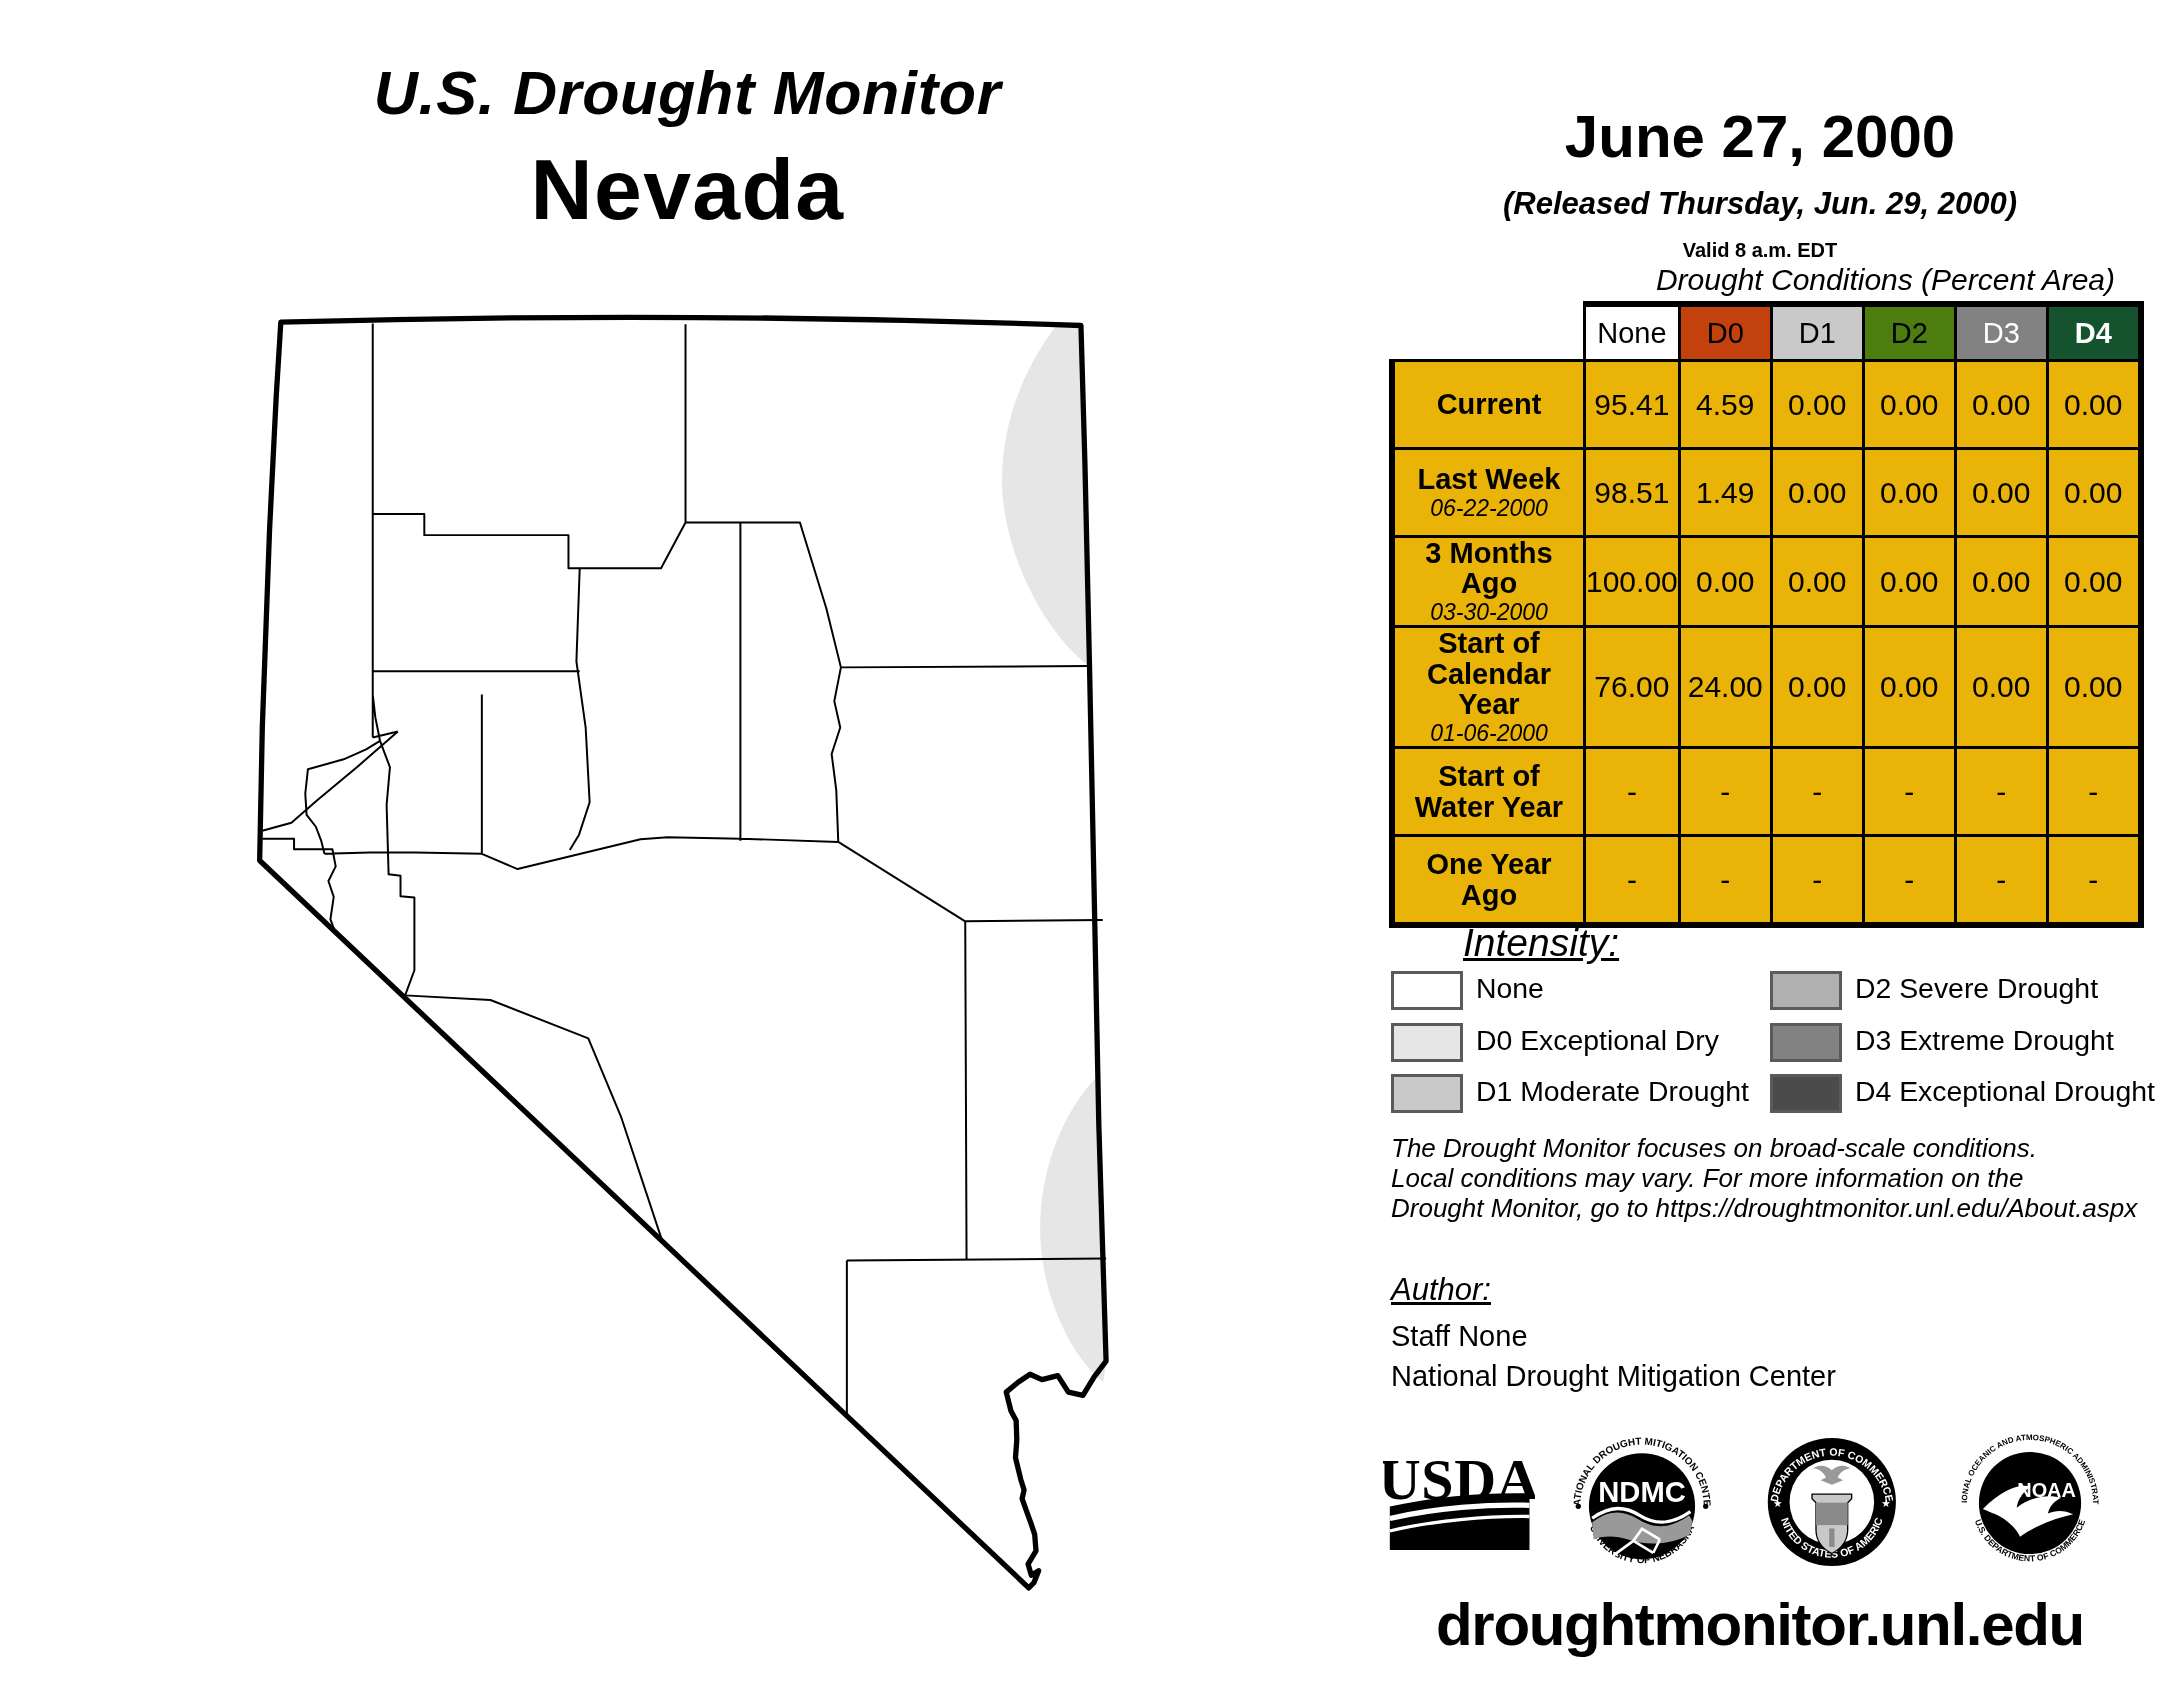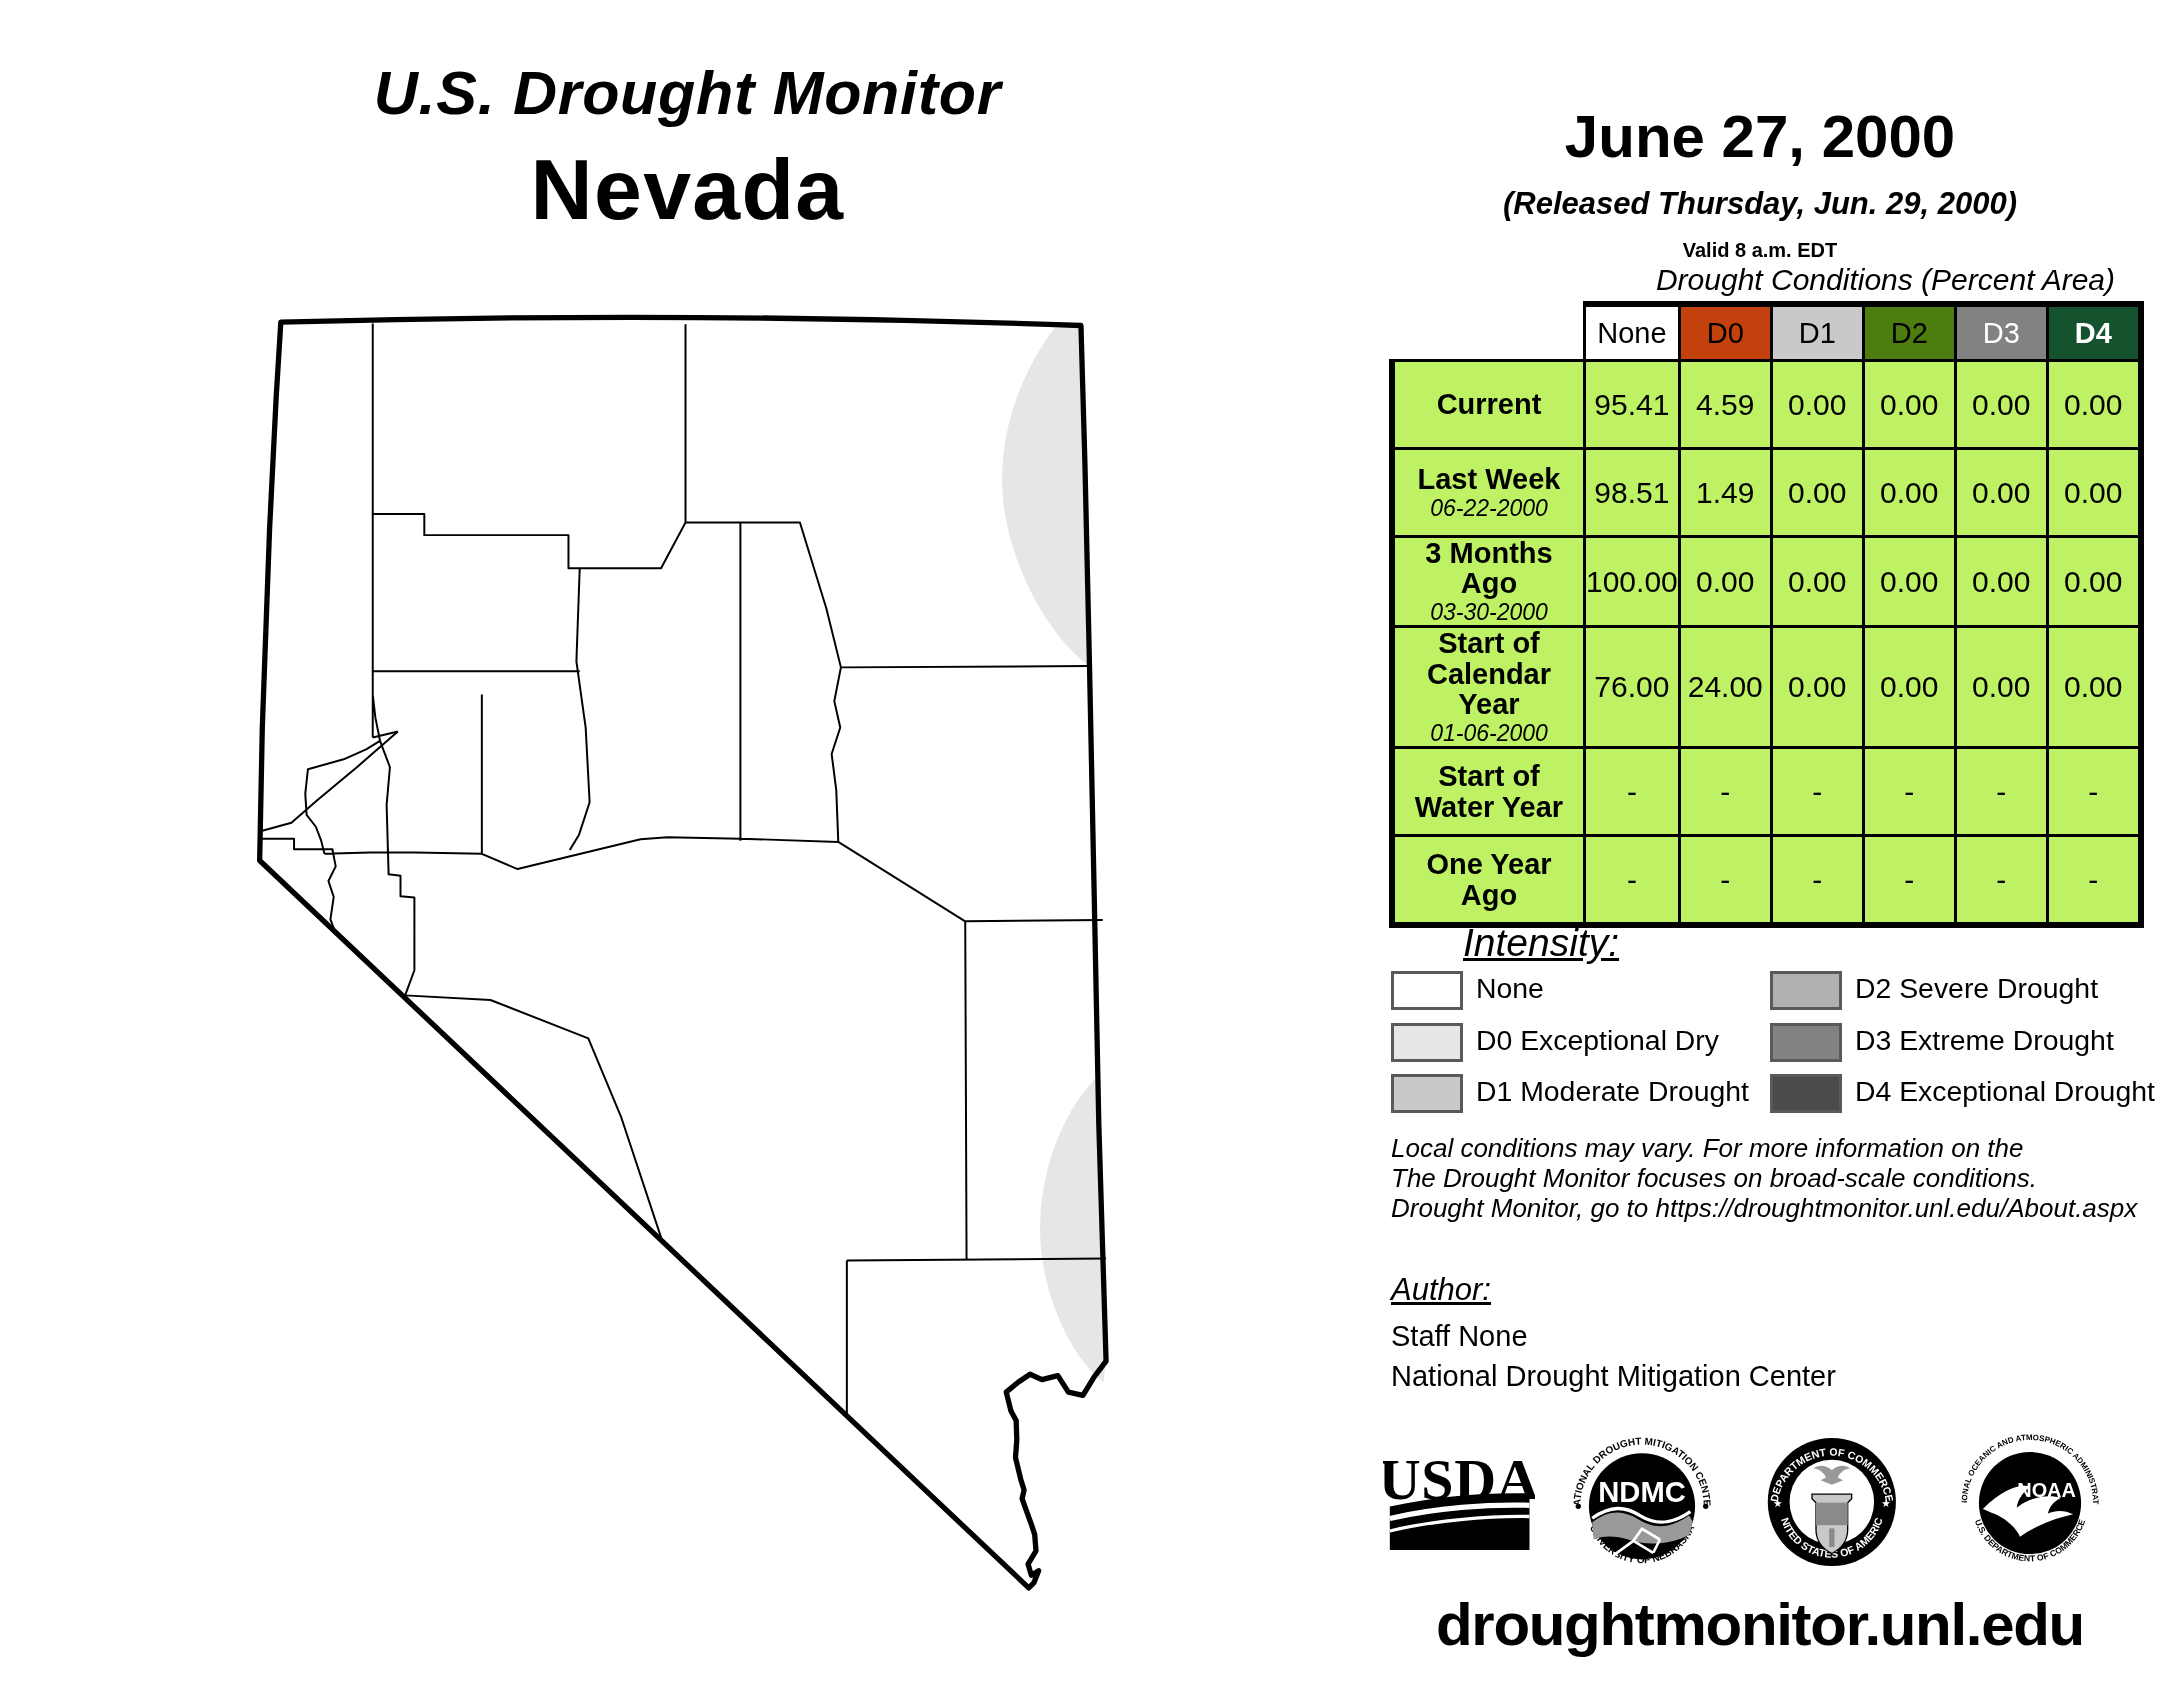--- a/index.html
+++ b/index.html
@@ -12,21 +12,21 @@
   #state-title{font-size:86px;font-weight:bold;margin-top:12px;letter-spacing:1.3px;}
   #date-block{left:1381px;top:74px;width:758px;text-align:center;margin-top:28px;}
   #map-date{font-size:60px;font-weight:bold;}
   #released{font-size:31px;font-weight:bold;font-style:italic;margin-top:14.6px;}
   #valid{font-size:20px;font-weight:bold;margin-top:17px;}
   #table-caption{left:1631px;top:263px;width:509px;text-align:center;font-size:30px;font-style:italic;}
 
   
   #drought-table{left:1389px;top:301px;}
   table{border-collapse:collapse;}
-  td,th{border:3.3px solid #000;text-align:center;vertical-align:middle;background:#bef264;padding:0;}
+  td,th{border:3.3px solid #000;text-align:center;vertical-align:middle;background:#eab308;padding:0;}
   th{width:89px;height:52px;font-size:29px;font-weight:normal;}
   th.light{color:#fff;margin-left:24px;}
   td.corner{border:none;background:transparent;}
   td.rowlabel{width:188px;font-weight:bold;font-size:29px;line-height:1.05;}
   td.rowlabel .rdate{font-weight:normal;font-style:italic;font-size:23px;line-height:1.15;}
   td.val{font-size:30px;height:85px;}
   tr.first td, tr.first th{border-top-width:6px;}
   tr.last td{border-bottom-width:6px;}
   td.rowlabel{border-left-width:6px;}
   td.val:last-child, th:last-child{border-right-width:6px;}
@@ -207,22 +207,22 @@
 <div class="lg-item" style="left:1770px;top:1023px;">
   <span class="lg-swatch" style="background: rgb(130, 130, 130);"></span>
   <span class="lg-label">D3 Extreme Drought</span>
 </div>
 <div class="lg-item" style="left:1770px;top:1074px;">
   <span class="lg-swatch" style="background: rgb(75, 75, 75);"></span>
   <span class="lg-label">D4 Exceptional Drought</span>
 </div>
 
 <div class="abs" id="disclaimer">
+  <div>The Drought Monitor focuses on broad-scale conditions.</div>
   <div>Local conditions may vary. For more information on the</div>
-  <div>The Drought Monitor focuses on broad-scale conditions.</div>
   <div>Drought Monitor, go to https://droughtmonitor.unl.edu/About.aspx</div>
 </div>
 
 <div class="abs" id="author-heading">Author:</div>
 <div class="abs" id="author-name">Staff None</div>
 <div class="abs" id="author-org">National Drought Mitigation Center</div>
 
 <svg class="abs" style="left:1383px;top:1446px;" width="152" height="112" viewBox="0 0 230 170">
   <text x="115" y="80" text-anchor="middle" font-family="Liberation Serif,serif" font-weight="bold" font-size="88" letter-spacing="1" fill="#000">USDA</text>
   <path d="M 10,92 C 80,76 160,70 222,72 L 222,158 L 10,158 Z" fill="#000"></path>

